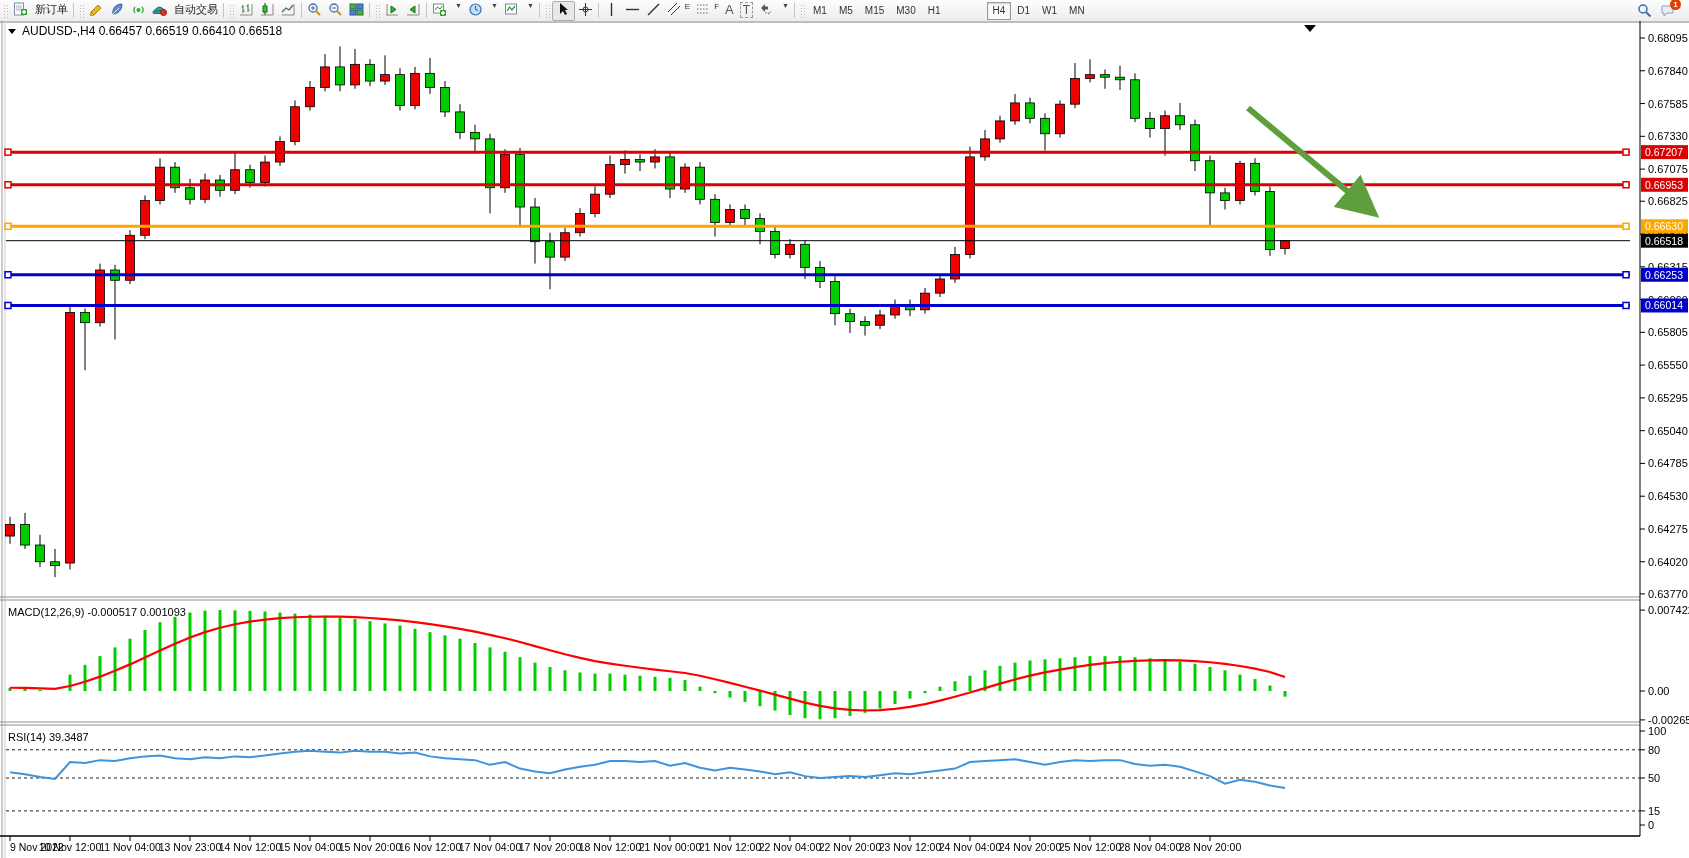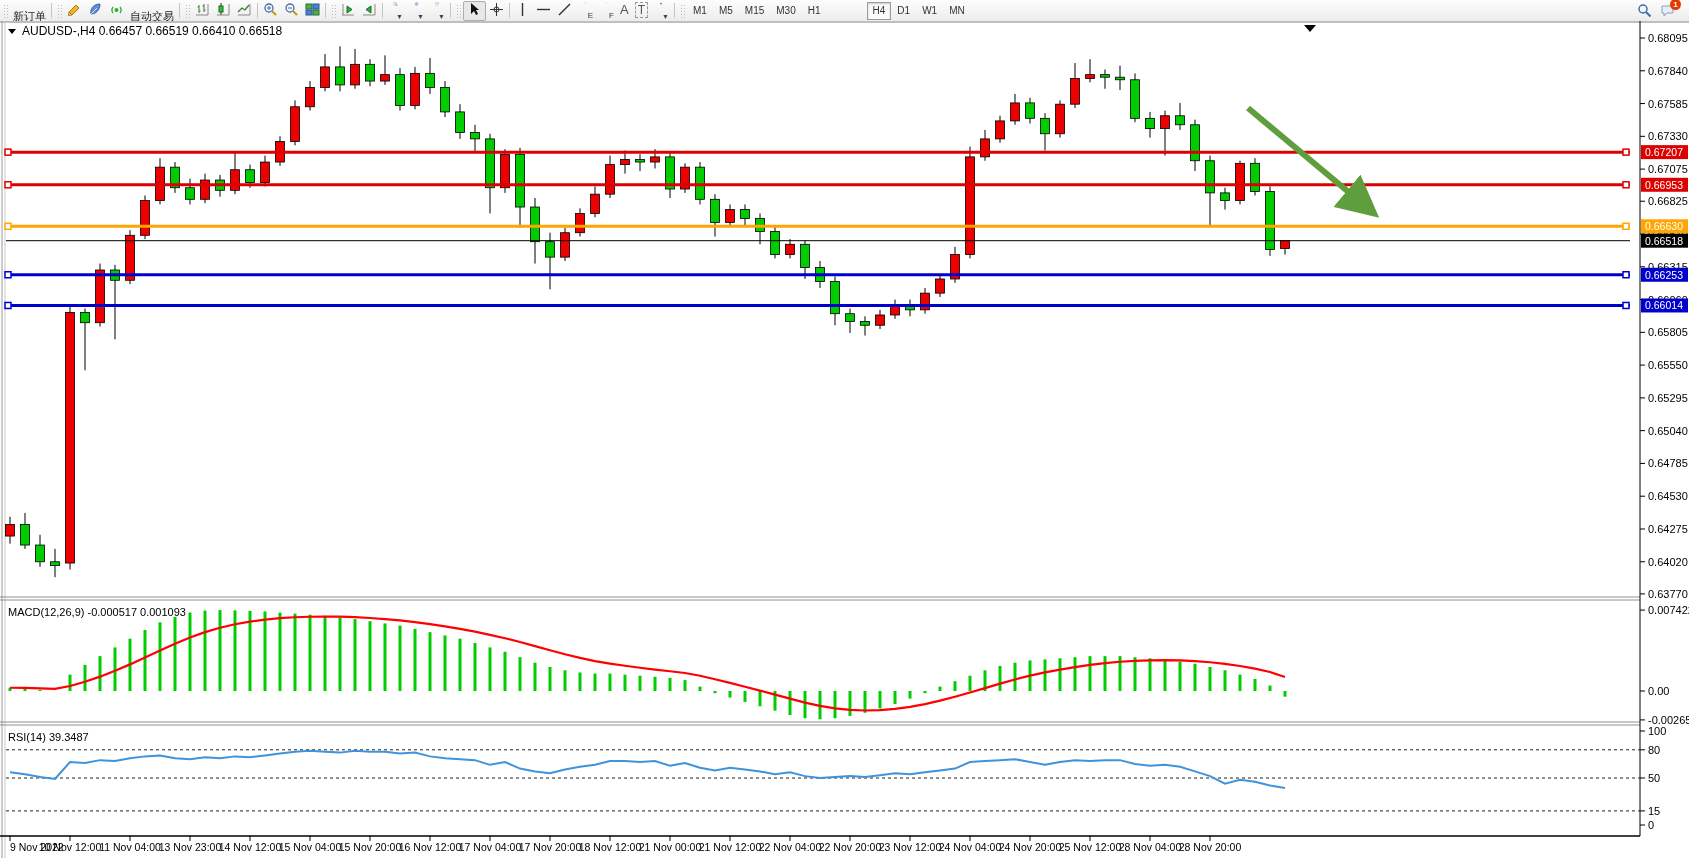--- a/index.html
+++ b/index.html
@@ -3,21 +3,21 @@
 <meta charset="utf-8">
 <style>
   html,body{margin:0;padding:0;background:#f0f0f0;font-family:"Liberation Sans",sans-serif;}
   #app{position:relative;width:1689px;height:858px;background:#fff;overflow:hidden;}
   
   #toolbar{position:absolute;left:0;top:0;width:1689px;height:21px;
     background:linear-gradient(#fdfdfd,#ececec);border-bottom:1px solid #b8b8b8;
     display:flex;align-items:center;font-size:11px;color:#222;}
   .tb-grip{width:5px;height:14px;margin:0 2px 0 3px;
     background-image:radial-gradient(#bdbdbd 35%,transparent 36%);background-size:3px 3px;}
-  .tb-btn{height:18px;display:flex;align-items:flex-end;gap:7px;padding:0 3px;border-radius:2px;cursor:default;flex-direction:column;}
+  .tb-btn{height:18px;display:flex;align-items:flex-start;gap:7px;padding:0 3px;border-radius:2px;cursor:default;}
   .tb-sep{width:1px;height:15px;background:#c6c6c6;margin:0 2px;}
   .tf-btn{height:16px;padding:0 5px;display:flex;align-items:center;font-size:10px;color:#333;border:1px solid transparent;}
   .tf-btn.active{background:#fafafa;border:1px solid #9b9b9b;box-shadow:inset 0 1px 2px rgba(0,0,0,.18);margin-left:40px;}
   .caret{font-size:7px;color:#444;margin-left:1px;}
   .glyph{font-size:11px;color:#333;}
   .badge{position:absolute;top:-4px;right:-6px;background:#e03c00;color:#fff;border-radius:50%;
     width:11px;height:11px;font-size:8px;line-height:11px;text-align:center;font-weight:bold;}
   .bubble-wrap{position:relative;}
   #tb-right{margin-left:auto;display:flex;align-items:center;padding-right:14px;gap:8px;}
   .icon15{width:15px;height:15px;display:block;}

